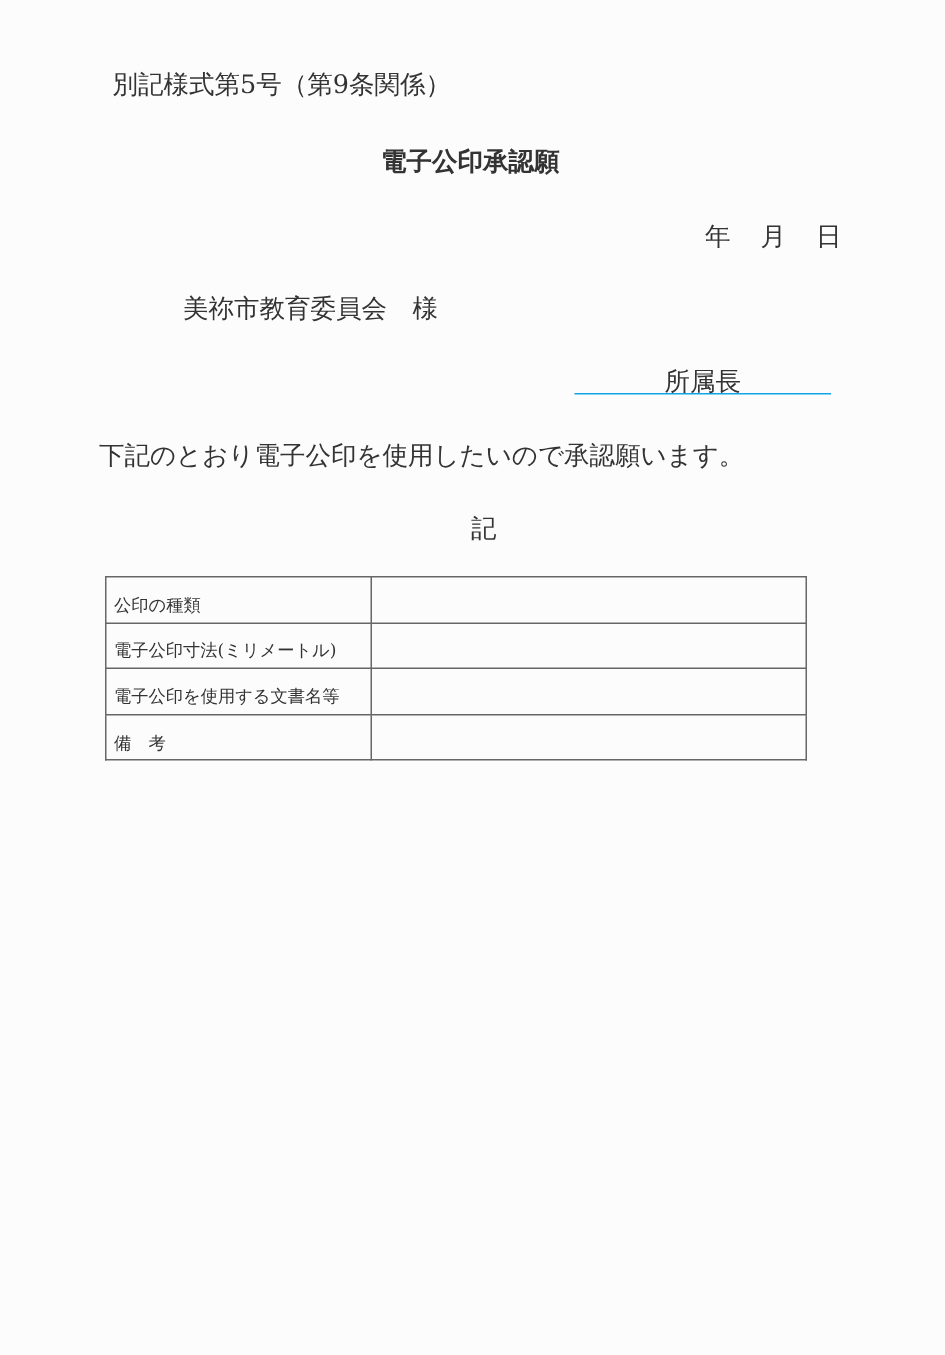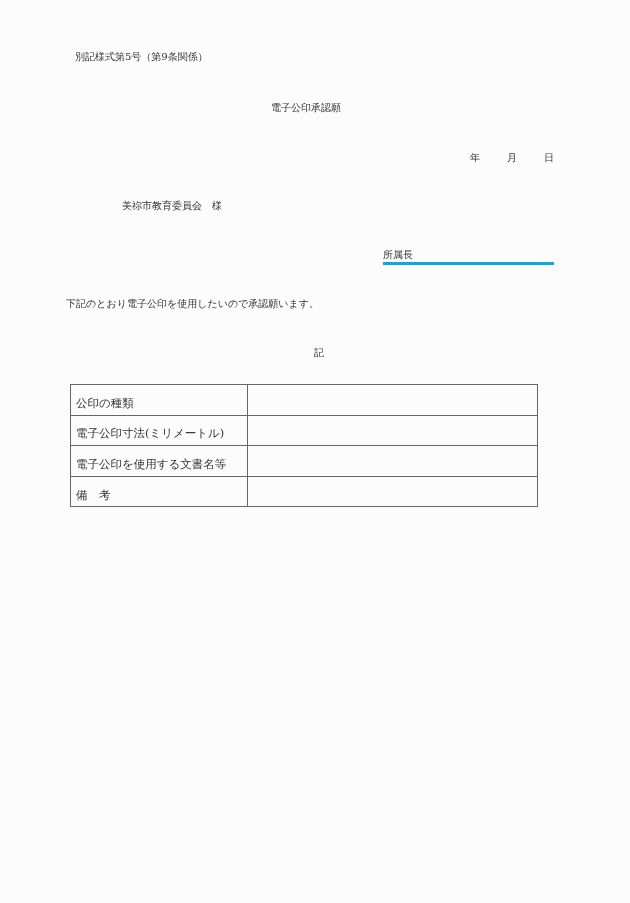--- a/index.html
+++ b/index.html
@@ -4,27 +4,27 @@
 <style>
   html, body { margin: 0; padding: 0; }
   body {
     width: 630px; height: 903px;
     background: #fcfcfc;
     font-family: "DejaVu Serif", "Liberation Serif", serif;
     color: #333;
     position: relative;
     overflow: hidden;
   }
-  .abs { position: absolute; white-space: nowrap; font-size: 10px; line-height: 14px; }
+  .abs { position: absolute; white-space: nowrap; font-size: 17px; line-height: 14px; }
   #form-number { left: 75px; top: 50px; }
-  #doc-title { left: 271px; top: 101px; }
+  #doc-title { left: 254px; top: 101px; font-weight: bold; }
   #date-line { left: 470px; top: 151px; }
   #date-line span { display: inline-block; }
   #recipient { left: 75px; top: 199px; margin-left: 47px; }
-  #signer { left: 383px; top: 248px; width: 171px; border-bottom: 3px solid #0ea5e9; height: 14px; }
+  #signer { left: 383px; top: 248px; width: 171px; border-bottom: 1px solid #0ea5e9; height: 14px; text-align: center; }
   #body-text { left: 66px; top: 297px; }
   #ki { left: 314px; top: 346px; }
   table#details {
     position: absolute; left: 70px; top: 384px;
     border-collapse: collapse;
     width: 468px;
     font-size: 11.5px;
   }
   table#details td {
     border: 1px solid #666;

